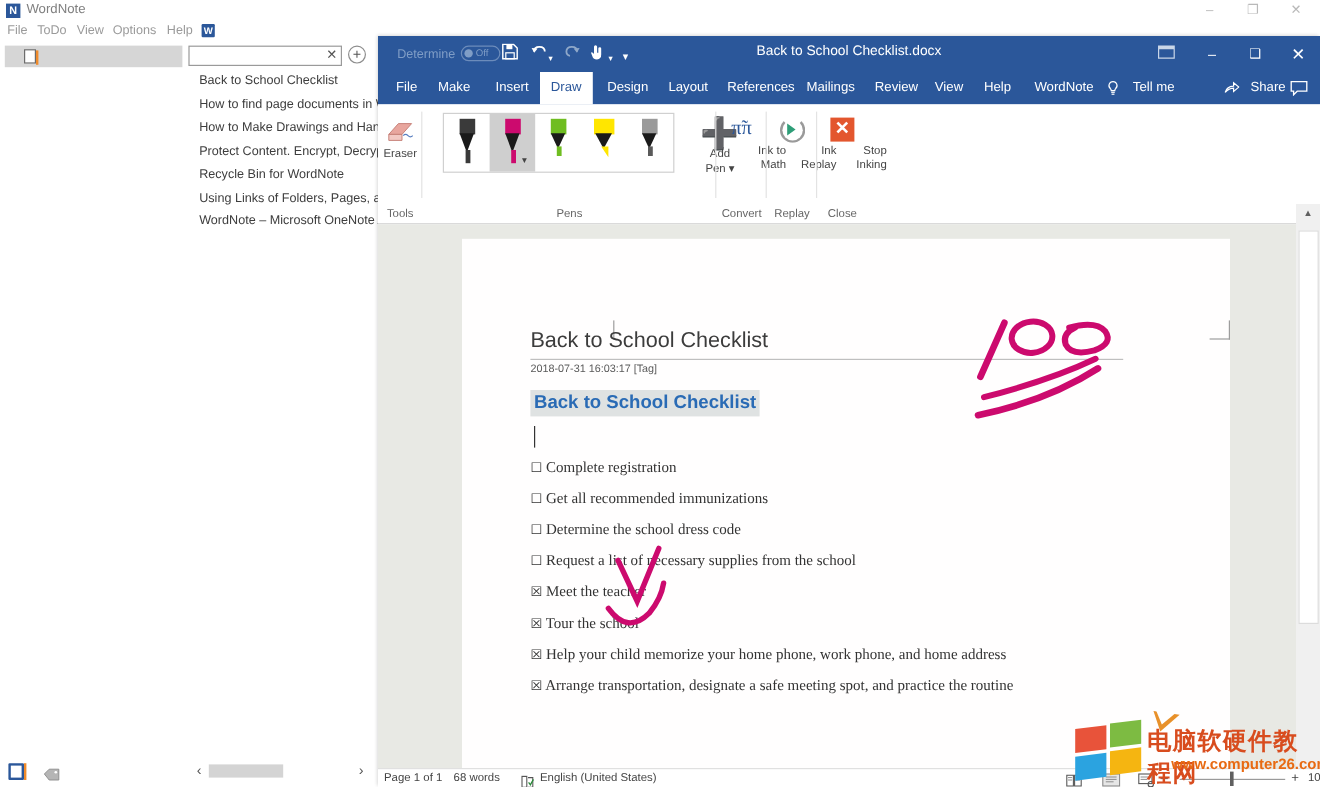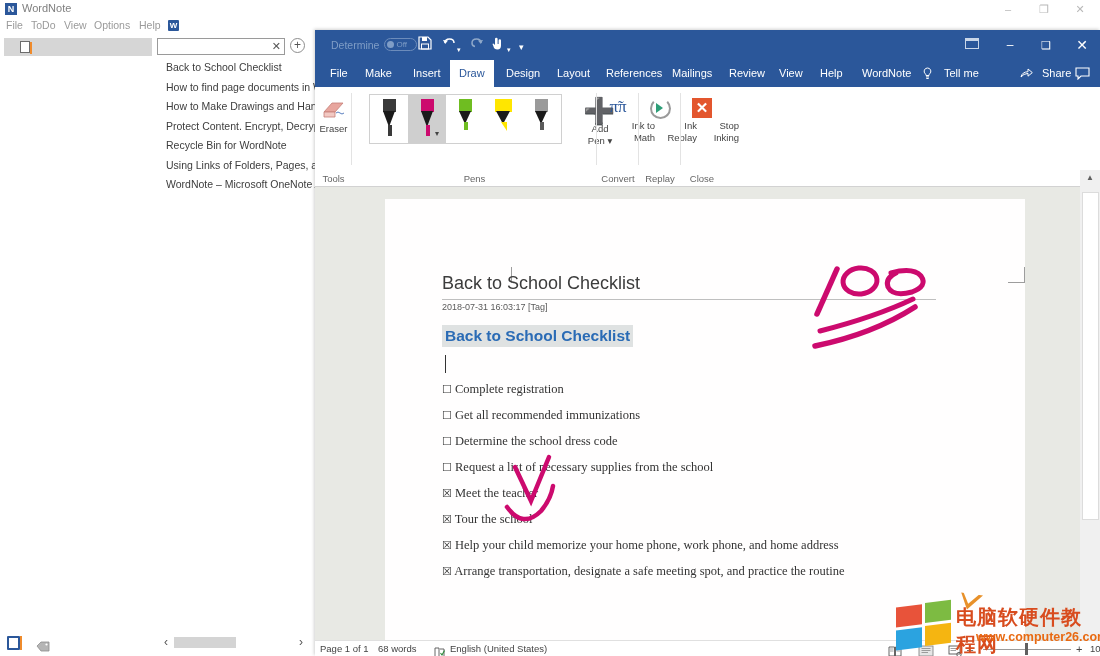--- a/index.html
+++ b/index.html
@@ -557,20 +557,21 @@
         </svg>
       </div>
       <div class="qat-btn" id="qat-touch">
         <svg width="13" height="15" viewBox="0 0 13 15">
           <path d="M4 9 V3 a1.3 1.3 0 0 1 2.6 0 V8 h1 V4.5 a1.2 1.2 0 0 1 2.4 0 V9.5 q0 4 -3.5 4 Q3 13.5 2.5 10.5 L1.5 8 q0.6 -1 1.7 0.2 Z" fill="#fff"></path>
         </svg>
       </div>
       <div class="qat-btn" id="qat-touch-c">▾</div>
       <div class="qat-btn" id="qat-more">▾</div>
 
+      <div id="word-doctitle">Back to School Checklist.docx</div>
       <div id="ribbon-display"></div>
       <div class="w-ctl" id="w-min">–</div>
       <div class="w-ctl" id="w-max">❑</div>
       <div class="w-ctl" id="w-close">✕</div>
     </div>
 
     <div id="ribbon-tabs">
       <div class="rtab" style="left:6px">File</div>
       <div class="rtab" style="left:41px">Make</div>
       <div class="rtab" style="left:89px">Insert</div>

